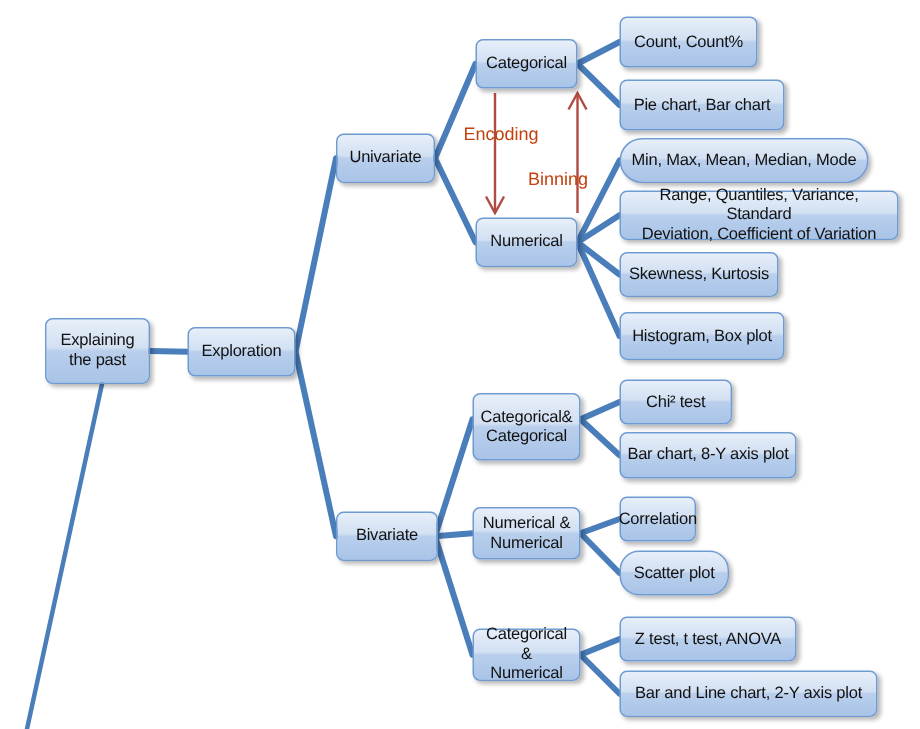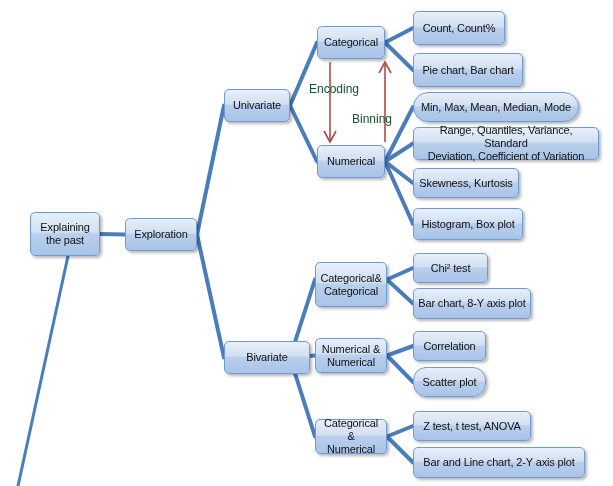--- a/index.html
+++ b/index.html
@@ -36,21 +36,21 @@
     color: #111111;
     font-size: 11px;
     line-height: 13px;
     letter-spacing: -0.15px;
     padding: 1px 4px;
     white-space: pre-line;
     z-index: 2;
   }
   .arrow-label {
     position: absolute;
-    color: #14532d;
+    color: #c2410c;
     font-size: 12px;
     white-space: nowrap;
     z-index: 3;
   }
 </style>
 </head>
 <body>
 
 <div id="canvas">
 
@@ -86,39 +86,39 @@
         <line x1="385" y1="142" x2="385" y2="62" stroke="#B04A43" stroke-width="1.6"></line>
         <path d="M 379 73 L 385 62 L 391 73" stroke="#B04A43" stroke-width="1.6" fill="none"></path>
       </g>
   </svg>
 
   <div id="node-layer">
       <div class="node" style="left: 30px; top: 212px; width: 70px; height: 44px;">Explaining
 the past</div>
       <div class="node" style="left: 125px; top: 218px; width: 72px; height: 33px;">Exploration</div>
       <div class="node" style="left: 224px; top: 89px; width: 66px; height: 33px;">Univariate</div>
-      <div class="node" style="left: 224px; top: 341px; width: 86px; height: 33px;">Bivariate</div>
+      <div class="node" style="left: 224px; top: 341px; width: 68px; height: 33px;">Bivariate</div>
       <div class="node" style="left: 317px; top: 26px; width: 68px; height: 33px;">Categorical</div>
       <div class="node" style="left: 317px; top: 145px; width: 68px; height: 33px;">Numerical</div>
       <div class="node" style="left: 315px; top: 262px; width: 72px; height: 45px;">Categorical&amp;
 Categorical</div>
       <div class="node" style="left: 315px; top: 338px; width: 72px; height: 35px;">Numerical &amp;
 Numerical</div>
       <div class="node" style="left: 315px; top: 419px; width: 72px; height: 35px;">Categorical &amp;
 Numerical</div>
       <div class="node" style="left: 413px; top: 11px; width: 92px; height: 34px;">Count, Count%</div>
       <div class="node" style="left: 413px; top: 53px; width: 110px; height: 34px;">Pie chart, Bar chart</div>
       <div class="node" style="left: 413px; top: 92px; width: 166px; height: 30px; border-radius: 15px;">Min, Max, Mean, Median, Mode</div>
       <div class="node" style="left: 413px; top: 127px; width: 186px; height: 33px;">Range, Quantiles, Variance, Standard
 Deviation, Coefficient of Variation</div>
       <div class="node" style="left: 413px; top: 168px; width: 106px; height: 30px;">Skewness, Kurtosis</div>
       <div class="node" style="left: 413px; top: 208px; width: 110px; height: 32px;">Histogram, Box plot</div>
       <div class="node" style="left: 413px; top: 253px; width: 75px; height: 30px;">Chi² test</div>
       <div class="node" style="left: 413px; top: 288px; width: 118px; height: 31px;">Bar chart, 8-Y axis plot</div>
-      <div class="node" style="left: 413px; top: 331px; width: 73px; height: 30px;">Correlation</div>
+      <div class="node" style="left: 413px; top: 331px; width: 51px; height: 30px;">Correlation</div>
       <div class="node" style="left: 413px; top: 367px; width: 73px; height: 30px; border-radius: 13px;">Scatter plot</div>
       <div class="node" style="left: 413px; top: 411px; width: 118px; height: 30px;">Z test, t test, ANOVA</div>
       <div class="node" style="left: 413px; top: 447px; width: 172px; height: 31px;">Bar and Line chart, 2-Y axis plot</div>
     </div>
   <div id="label-layer">
       <div class="arrow-label" style="left: 309px; top: 82px;">Encoding</div>
       <div class="arrow-label" style="left: 352px; top: 112px;">Binning</div>
     </div>
 
 </div>

